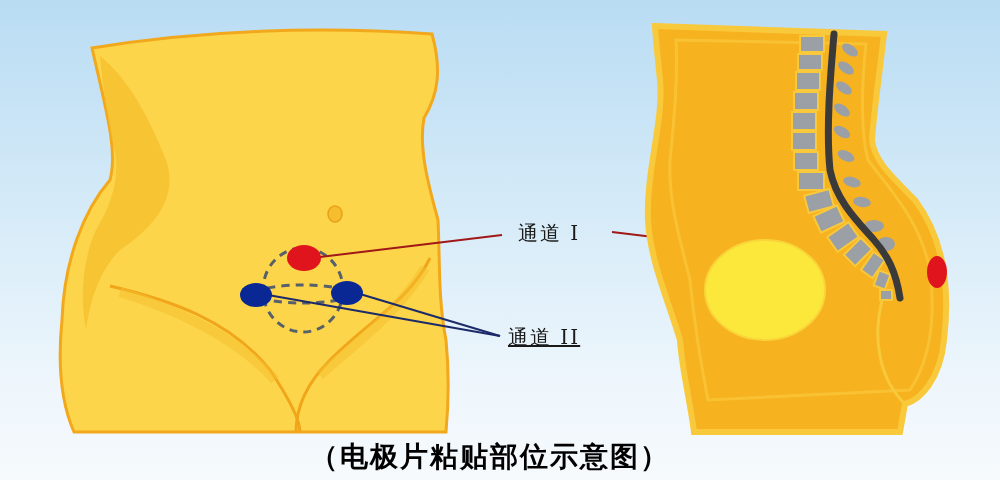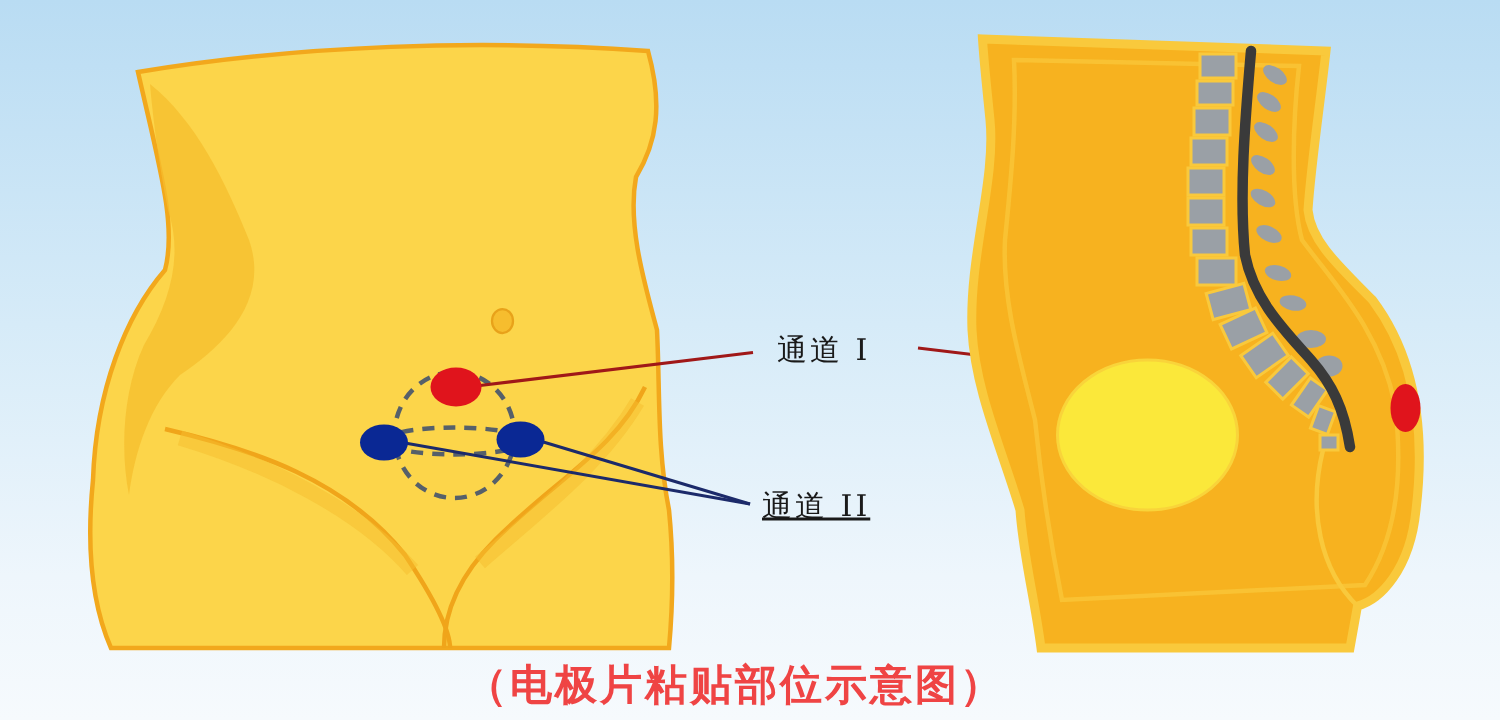--- a/index.html
+++ b/index.html
@@ -9,21 +9,21 @@
     font-family: "DejaVu Sans", sans-serif;
     position: relative;
   }
   svg.art { position:absolute; left:0; top:0; }
   .label {
     position:absolute; font-family: "DejaVu Serif", serif; font-size:20px; color:#1a1a1a;
     letter-spacing:2px; white-space:nowrap;
   }
   .caption {
     position:absolute; left:0; width:980px; top:438px; text-align:center;
-    font-family: "DejaVu Sans", sans-serif; font-size:28px; font-weight:bold; color:#ef4444;
+    font-family: "DejaVu Sans", sans-serif; font-size:28px; font-weight:bold; color:#000000;
     letter-spacing:2px;
   }
 </style>
 </head>
 <body>
 
 <svg class="art" width="1000" height="480" viewBox="0 0 1000 480">
 
   <g>
     <path d="M92,48 C200,30 320,26 432,34 C442,70 438,95 424,118 C418,150 430,190 438,220 C440,260 438,300 446,340 C450,380 448,410 446,432 L74,432 C60,400 58,360 62,320 C64,260 84,210 110,180 C118,150 106,110 92,48 Z" fill="#fcd54a" stroke="#f2a81c" stroke-width="3"></path>

